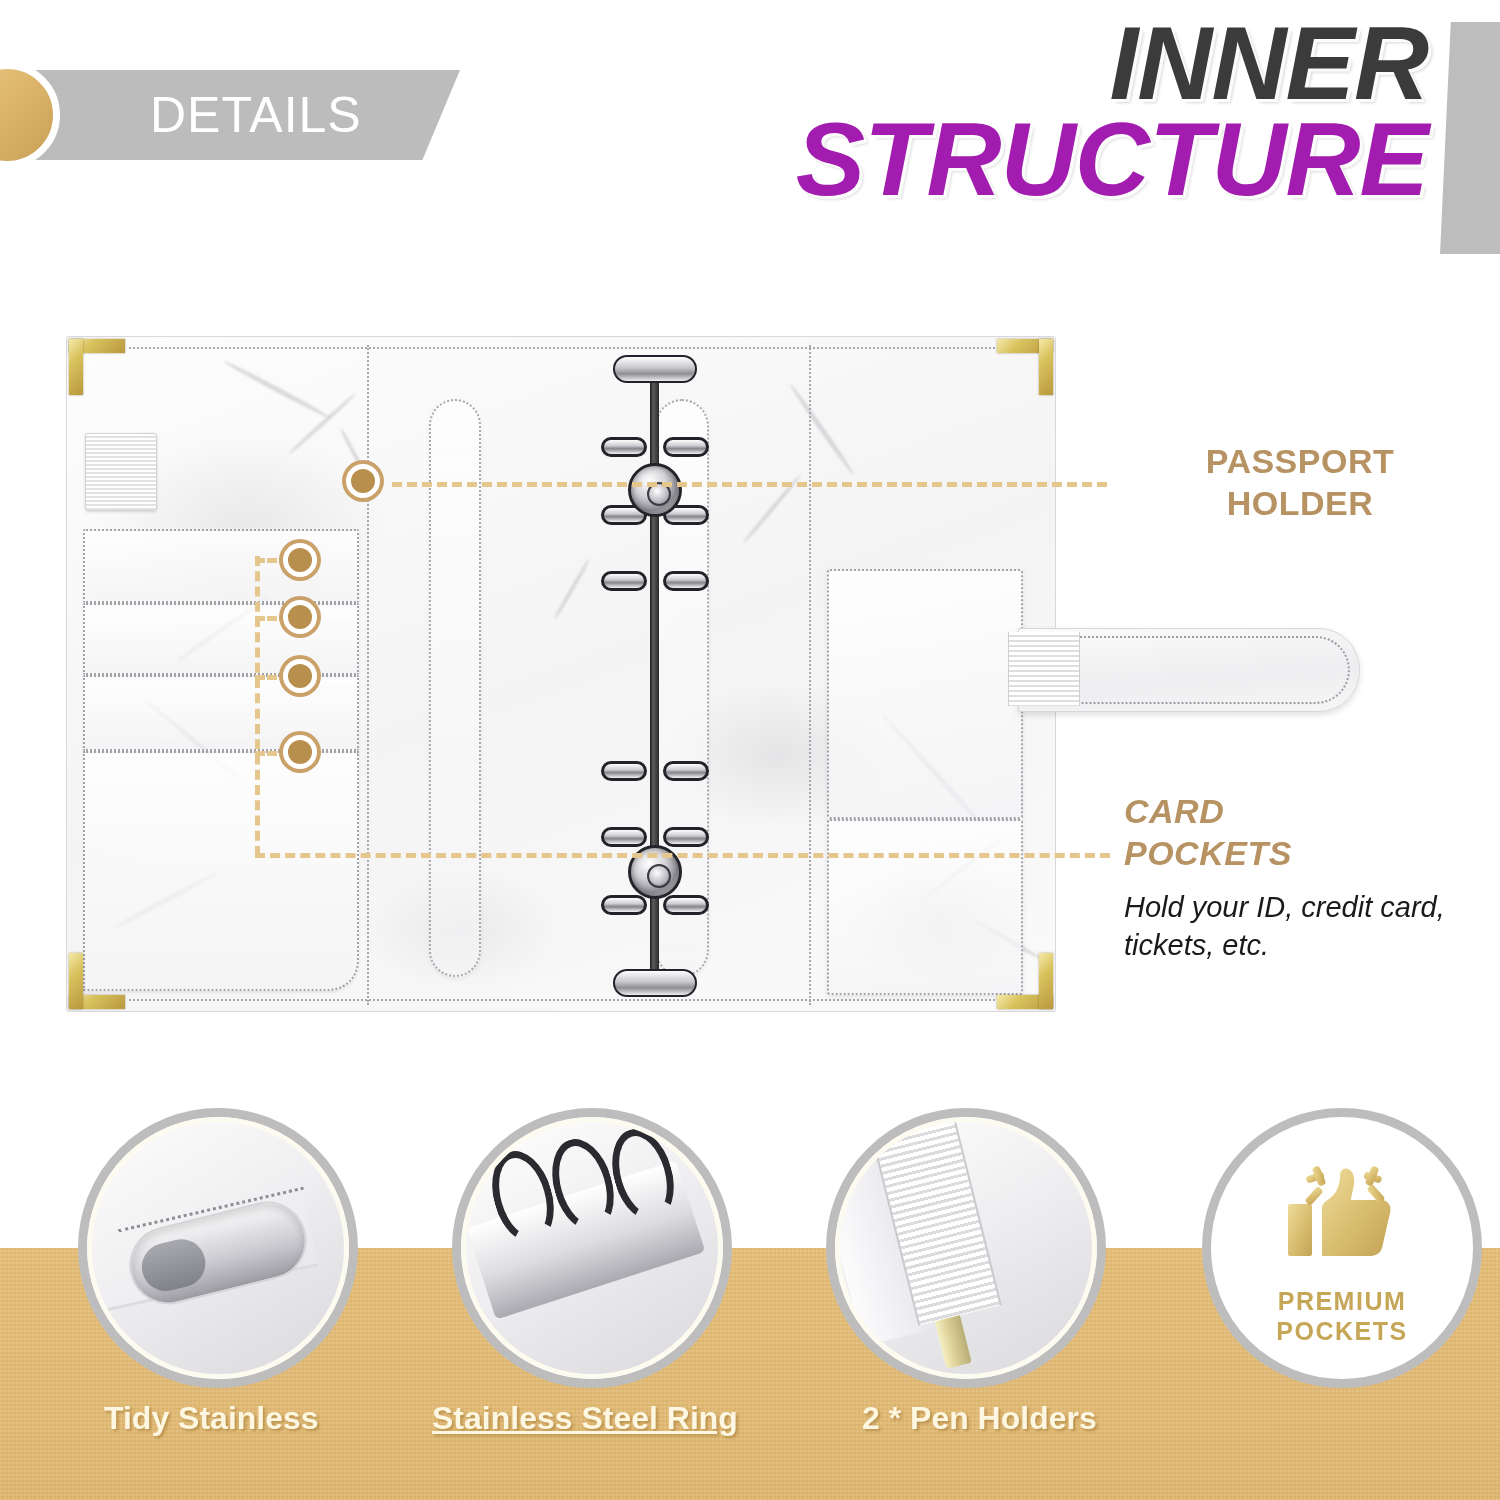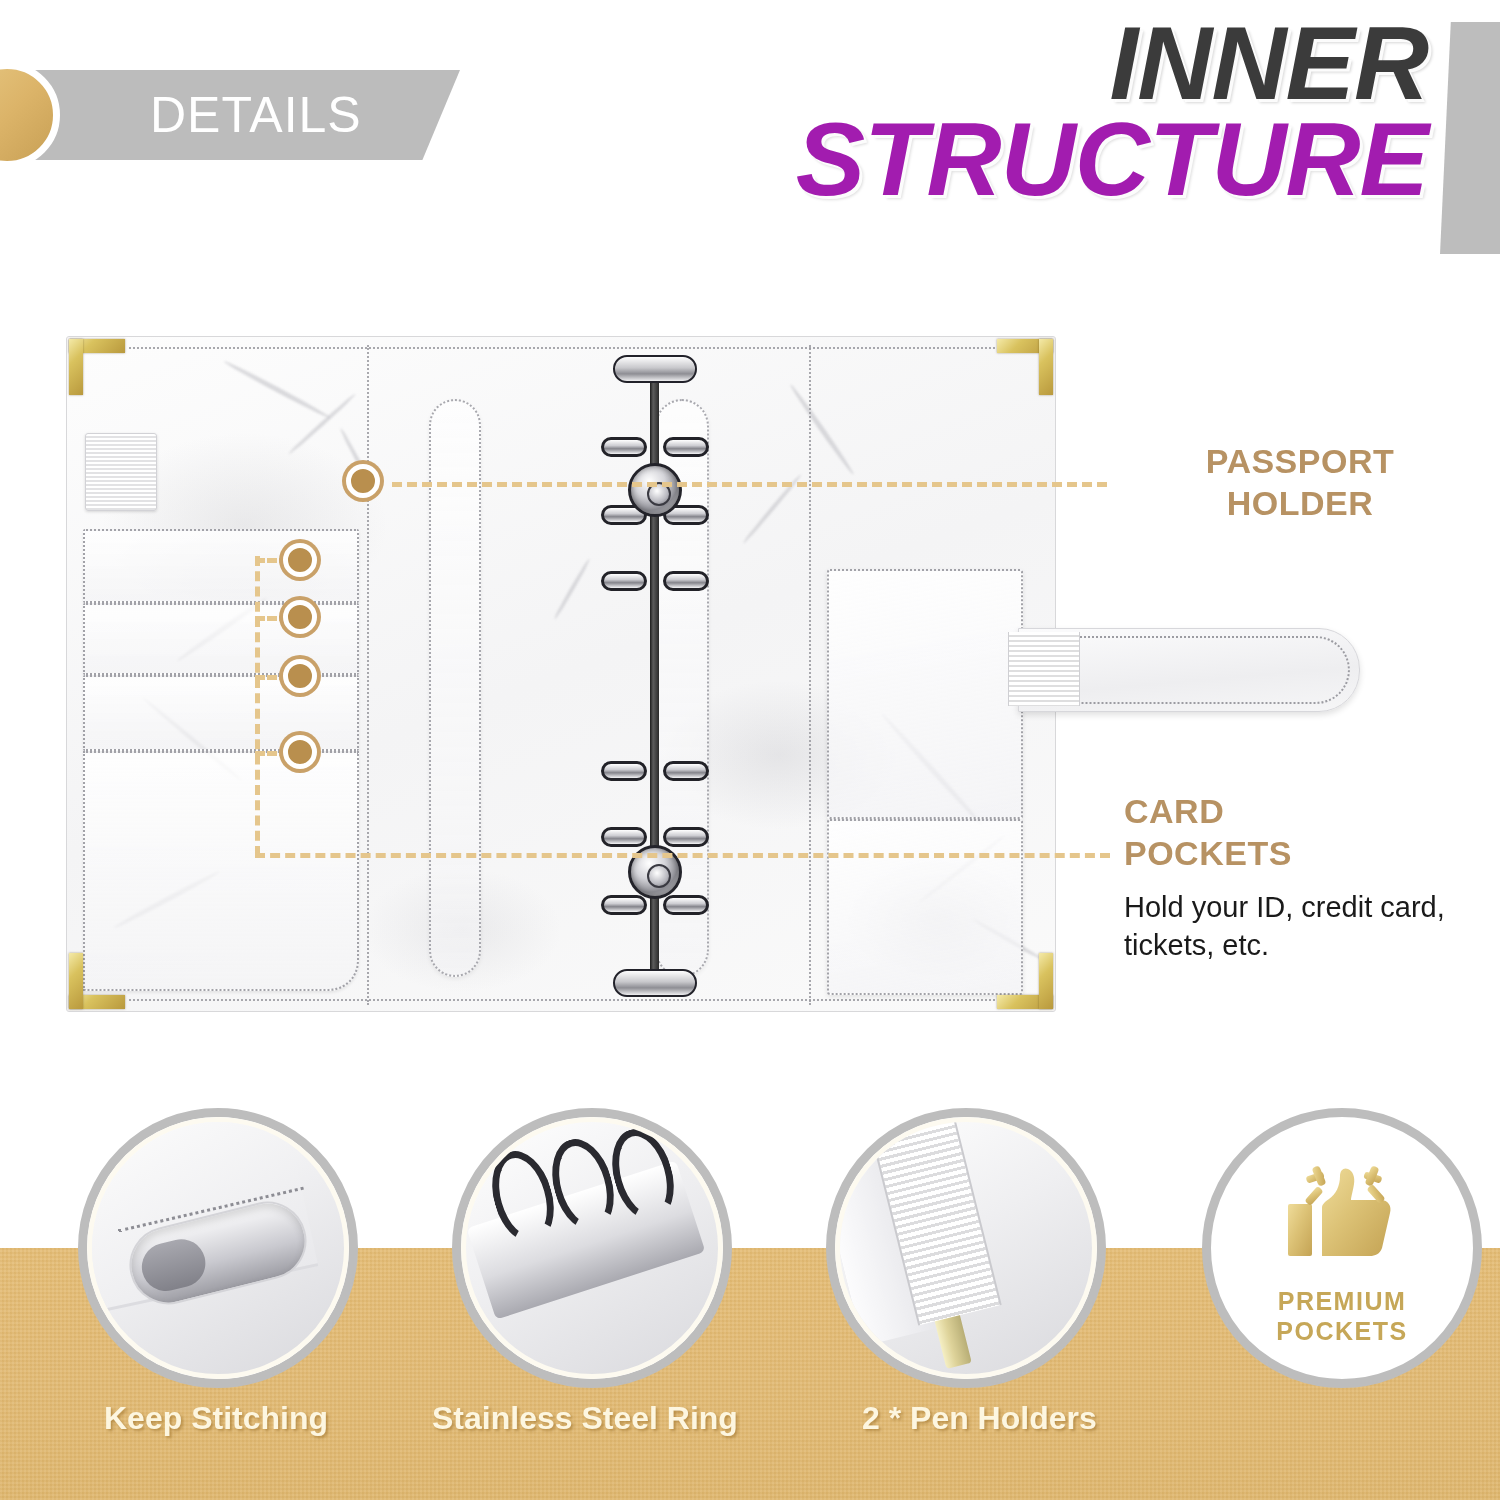--- a/index.html
+++ b/index.html
@@ -406,46 +406,46 @@
 <div class="dash-h" style="left:255px;top:616px;width:34px;"></div>
 <div class="dash-h" style="left:255px;top:675px;width:34px;"></div>
 <div class="dash-h" style="left:255px;top:751px;width:34px;"></div>
 <div class="dash-h" style="left:255px;top:853px;width:855px;"></div>
 
 <div class="callout" style="left:1124px;top:440px;width:352px;text-align:center;">
   <div class="callout-title">PASSPORT</div>
   <div class="callout-title">HOLDER</div>
 </div>
 
-<div class="callout" style="left:1124px;top:790px;width:352px;">
+<div class="callout" style="left:1124px;top:790px;width:352px;font-style:italic;">
   <div class="callout-title">CARD</div>
   <div class="callout-title">POCKETS</div>
   <div class="callout-body">Hold your ID, credit card, tickets, etc.</div>
 </div>
 
 <div id="bottom"></div>
 
 <div class="thumb" style="left:78px;top:1108px;width:280px;height:280px;">
   <div class="thumb-inner">
     <div class="art art-leather"></div>
     <div class="art art-roll"></div>
     <div class="art art-stitchline"></div>
   </div>
 </div>
-<div class="thumb-cap" style="left:104px;top:1400px;">Keep Stitching</div>
+<div class="thumb-cap" style="left:104px;top:1400px;">Tidy Stainless</div>
 
 <div class="thumb" style="left:452px;top:1108px;width:280px;height:280px;">
   <div class="thumb-inner">
     <div class="art art-ring-body"></div>
     <div class="art art-ring" style="left:28px;top:28px;"></div>
     <div class="art art-ring" style="left:88px;top:16px;"></div>
     <div class="art art-ring" style="left:148px;top:6px;"></div>
   </div>
 </div>
-<div class="thumb-cap" style="left:432px;top:1400px;">Stainless Steel Ring</div>
+<div class="thumb-cap" style="left:432px;top:1400px;text-decoration:underline;">Stainless Steel Ring</div>
 
 <div class="thumb" style="left:826px;top:1108px;width:280px;height:280px;">
   <div class="thumb-inner">
     <div class="art art-leatherstrip"></div>
     <div class="art art-pen"></div>
     <div class="art art-elastic"></div>
   </div>
 </div>
 <div class="thumb-cap" style="left:862px;top:1400px;text-align:right;">2 * Pen Holders</div>
 

